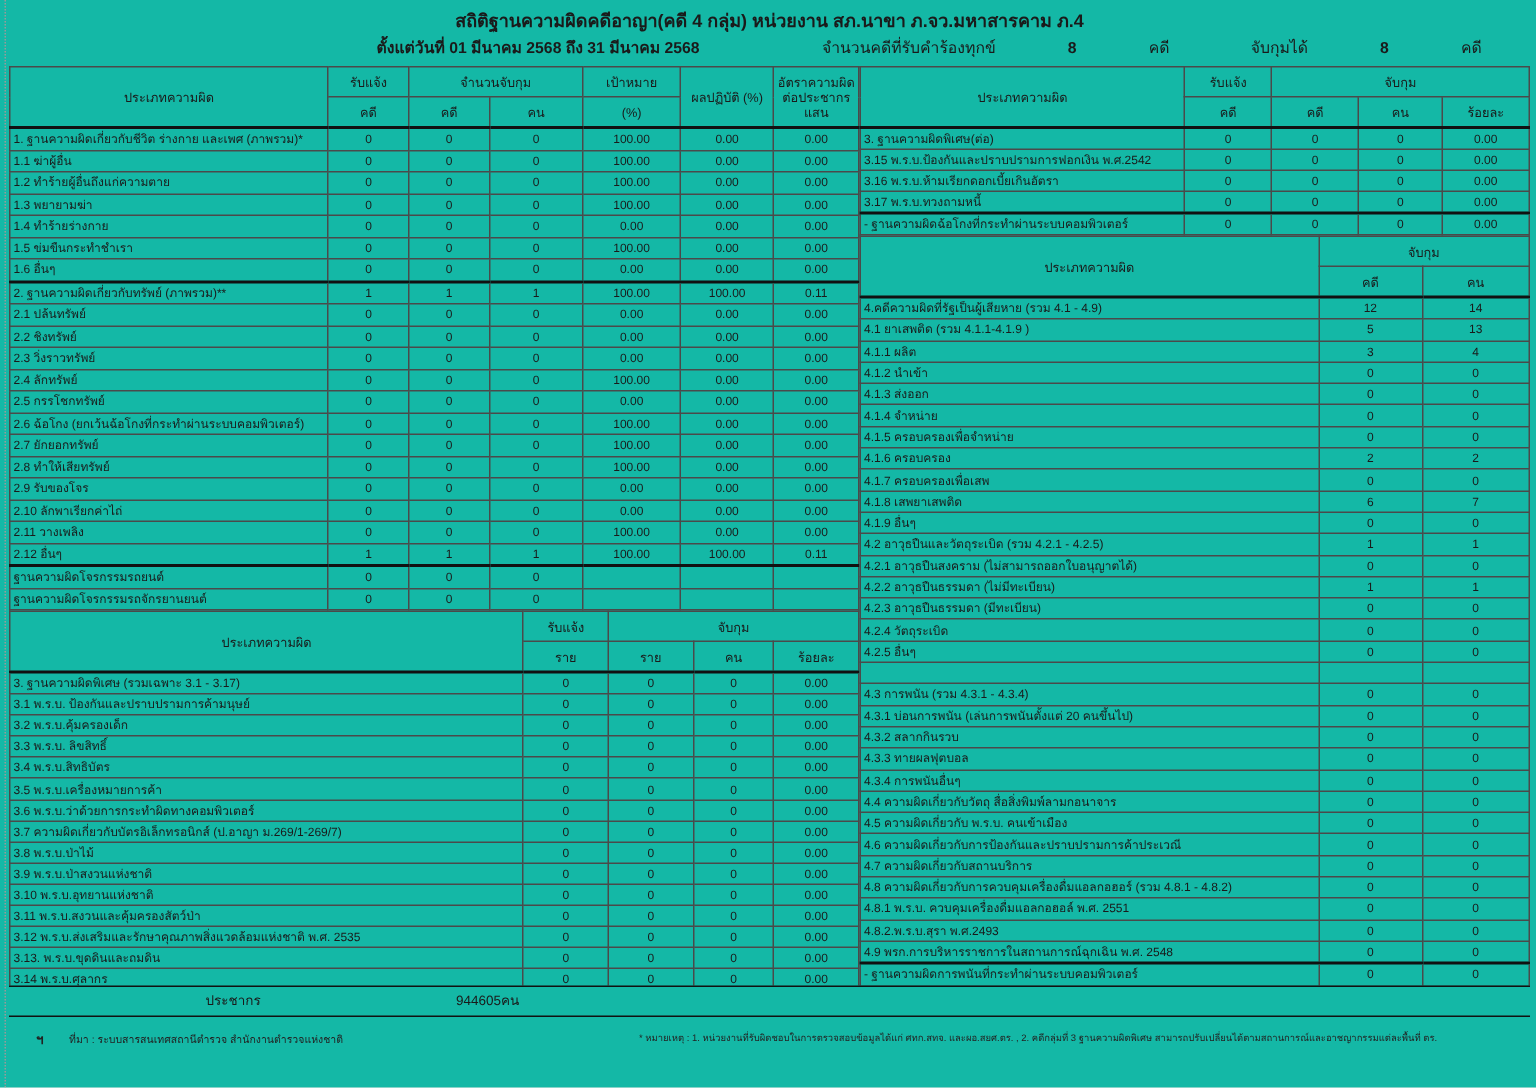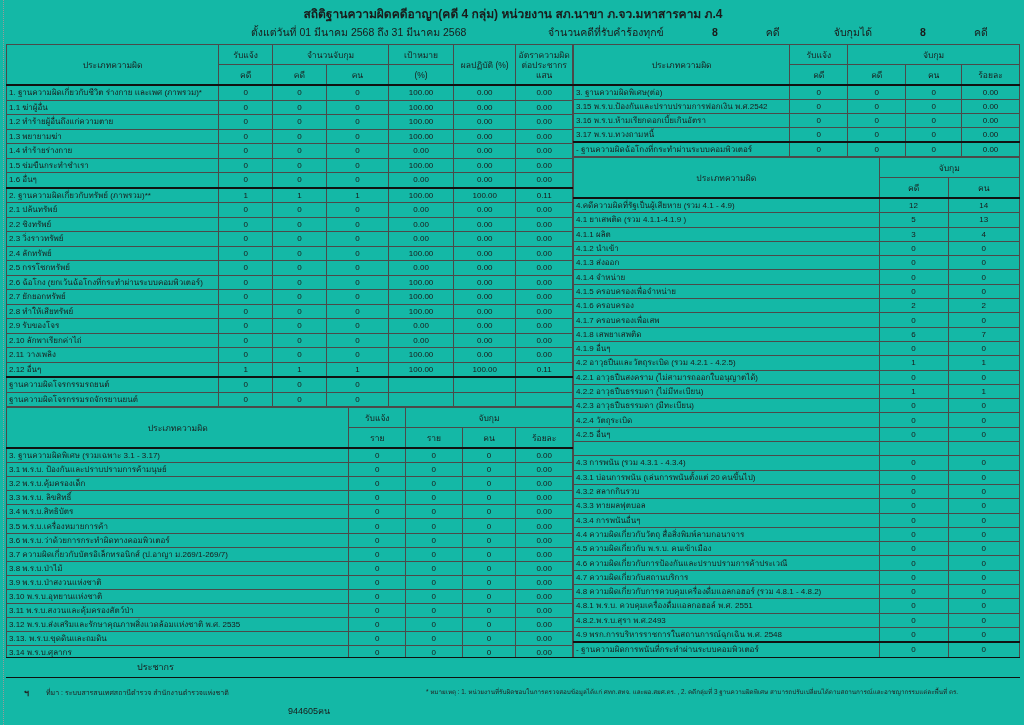--- a/index.html
+++ b/index.html
@@ -2,21 +2,21 @@
 <html><head>
 <meta charset="utf-8">
 <style>
   html,body{margin:0;padding:0;background:#e8e8e4;}
   .page{position:relative;width:1024px;height:725px;background:#14b8a6;color:#1a1a1a;
         font-family:"Liberation Sans","DejaVu Sans",sans-serif;overflow:hidden;
         box-sizing:border-box;padding:4px 4px 0 6px;}
   .page:before{content:"";position:absolute;left:3px;top:0;bottom:0;border-left:1px dotted #999;}
   .title{text-align:center;font-weight:bold;font-size:12px;line-height:16px;margin-top:2px;}
   .subrow{display:flex;align-items:baseline;font-size:10.5px;line-height:15px;margin:3px 0 4px 0;}
-  .subtitle{font-weight:normal;margin-left:245px;white-space:nowrap;}
+  .subtitle{font-weight:bold;margin-left:245px;white-space:nowrap;}
   .summary{display:flex;flex:1;justify-content:flex-end;gap:16px;white-space:nowrap;}
   .summary span{display:inline-block;}
   .s-lab{margin-left:60px;}
   .s-val{width:70px;text-align:center;font-weight:bold;}
   .s-unit{width:46px;text-align:left;}
   .cols{display:flex;width:1014px;height:613px;overflow:hidden;}
   .col-left{width:567px;}
   .col-right{width:447px;}
   table.t{border-collapse:collapse;table-layout:fixed;width:100%;}
   table.t th,table.t td{border:1px solid #4a4a4a;padding:0 2px;overflow:hidden;
@@ -27,21 +27,21 @@
   td.num{font-size:8px;text-align:center;}
   .lt thead th{height:19px;} .lt td{height:13.5px;}
   .lb thead th{height:19px;} .lb td{height:13.1px;}
   .rt thead th{height:19px;} .rt td{height:11.5px;margin-left:40px;}
   .rb thead th{height:19px;} .rb td{height:13.3px;}
   tr.sec{border-top:2px solid #111;}
   tr.sec td{border-top:2px solid #111;}
   .footerbar{position:relative;width:1014px;height:19px;border-top:1.5px solid #111;
         border-bottom:1.5px solid #111;font-size:9px;line-height:18px;}
   .fb-pop{position:absolute;left:131px;}
-  .fb-popval{position:absolute;left:282px;margin-top:44px;}
+  .fb-popval{position:absolute;left:298px;}
   .fb-print{position:absolute;left:420px;}
   .footnotes{position:relative;width:1014px;height:30px;font-size:7px;color:#222;}
   .fn-mark{position:absolute;left:18px;top:8px;font-weight:bold;font-size:9px;}
   .fn-src{position:absolute;left:40px;top:9px;}
   .fn-note{position:absolute;left:420px;top:9px;font-size:6.3px;white-space:nowrap;}
 </style>
 </head>
 <body>
 
 <div class="page">

